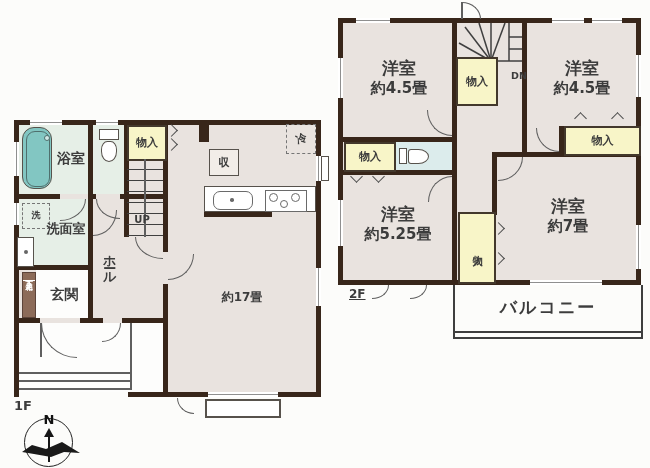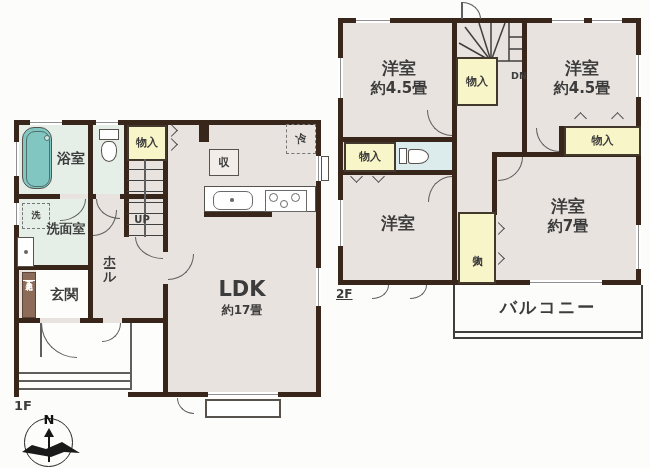--- a/index.html
+++ b/index.html
@@ -129,21 +129,20 @@
     <div class="arc arc-br" style="left:93px;top:210px;width:24px;height:26px;"></div>
     <div class="arc arc-bl" style="left:177px;top:398px;width:17px;height:16px;"></div>
     <div class="chev chev-r" style="left:167px;top:126px;"></div>
     <div class="chev chev-r" style="left:167px;top:140px;"></div>
 
     <div class="lbl" style="left:50px;top:150px;width:42px;height:18px;font-size:14px;">浴室</div>
     <div class="lbl" style="left:36px;top:222px;width:60px;height:15px;font-size:13px;">洗面室</div>
     <div class="lbl" style="left:36px;top:287px;width:57px;height:16px;font-size:14px;">玄関</div>
     <div class="lbl vert" style="left:100px;top:228px;width:18px;height:68px;font-size:13px;">ホール</div>
     <div class="lbl" style="left:168px;top:268px;width:148px;height:58px;flex-direction:column;">
-      <span style="font-size:21px;">LDK</span>
       <span style="font-size:12px;">約17畳</span>
     </div>
     <div class="lbl" style="left:14px;top:398px;width:30px;height:16px;font-size:13px;justify-content:flex-start;">1F</div>
   </div>
 
   <div>
 
     <div class="floor" style="left:343px;top:23px;width:293px;height:257px;background:#e9e3df;"></div>
     <div class="floor" style="left:394px;top:142px;width:58px;height:28px;background:#dcecec;"></div>
 
@@ -224,26 +223,27 @@
     <div class="lbl" style="left:345px;top:50px;width:108px;height:56px;flex-direction:column;">
       <span style="font-size:17px;">洋室</span>
       <span style="font-size:15px;">約4.5畳</span>
     </div>
     <div class="lbl" style="left:527px;top:50px;width:110px;height:56px;flex-direction:column;">
       <span style="font-size:17px;">洋室</span>
       <span style="font-size:15px;">約4.5畳</span>
     </div>
     <div class="lbl" style="left:343px;top:196px;width:110px;height:56px;flex-direction:column;">
       <span style="font-size:17px;">洋室</span>
+      <span style="font-size:15px;">約5.25畳</span>
     </div>
     <div class="lbl" style="left:500px;top:188px;width:136px;height:56px;flex-direction:column;">
       <span style="font-size:17px;">洋室</span>
       <span style="font-size:15px;">約7畳</span>
     </div>
-    <div class="lbl" style="left:336px;top:287px;width:28px;height:14px;font-size:12px;justify-content:flex-start;text-decoration:underline;">2F</div>
+    <div class="lbl" style="left:349px;top:287px;width:28px;height:14px;font-size:12px;justify-content:flex-start;text-decoration:underline;">2F</div>
   </div>
 
   <div>
     <div class="abs" style="left:24px;top:418px;width:47px;height:47px;border:1.8px solid #222;border-radius:50%;"></div>
     <div class="lbl" style="left:41px;top:413px;width:16px;height:15px;font-size:13px;color:#111;font-weight:700;">N</div>
     <div class="abs" style="left:44px;top:428px;width:0;height:0;border-left:5px solid transparent;border-right:5px solid transparent;border-bottom:9px solid #171717;"></div>
     <div class="abs" style="left:48px;top:436px;width:2px;height:26px;background:#171717;"></div>
     <svg style="position:absolute;left:22px;top:441px;" width="58" height="17" viewBox="0 0 58 17">
       <polygon points="0,11 10,4 24,8 40,1 58,12 42,11 29,16 12,13" fill="#1a1a1a"></polygon>
     </svg>

